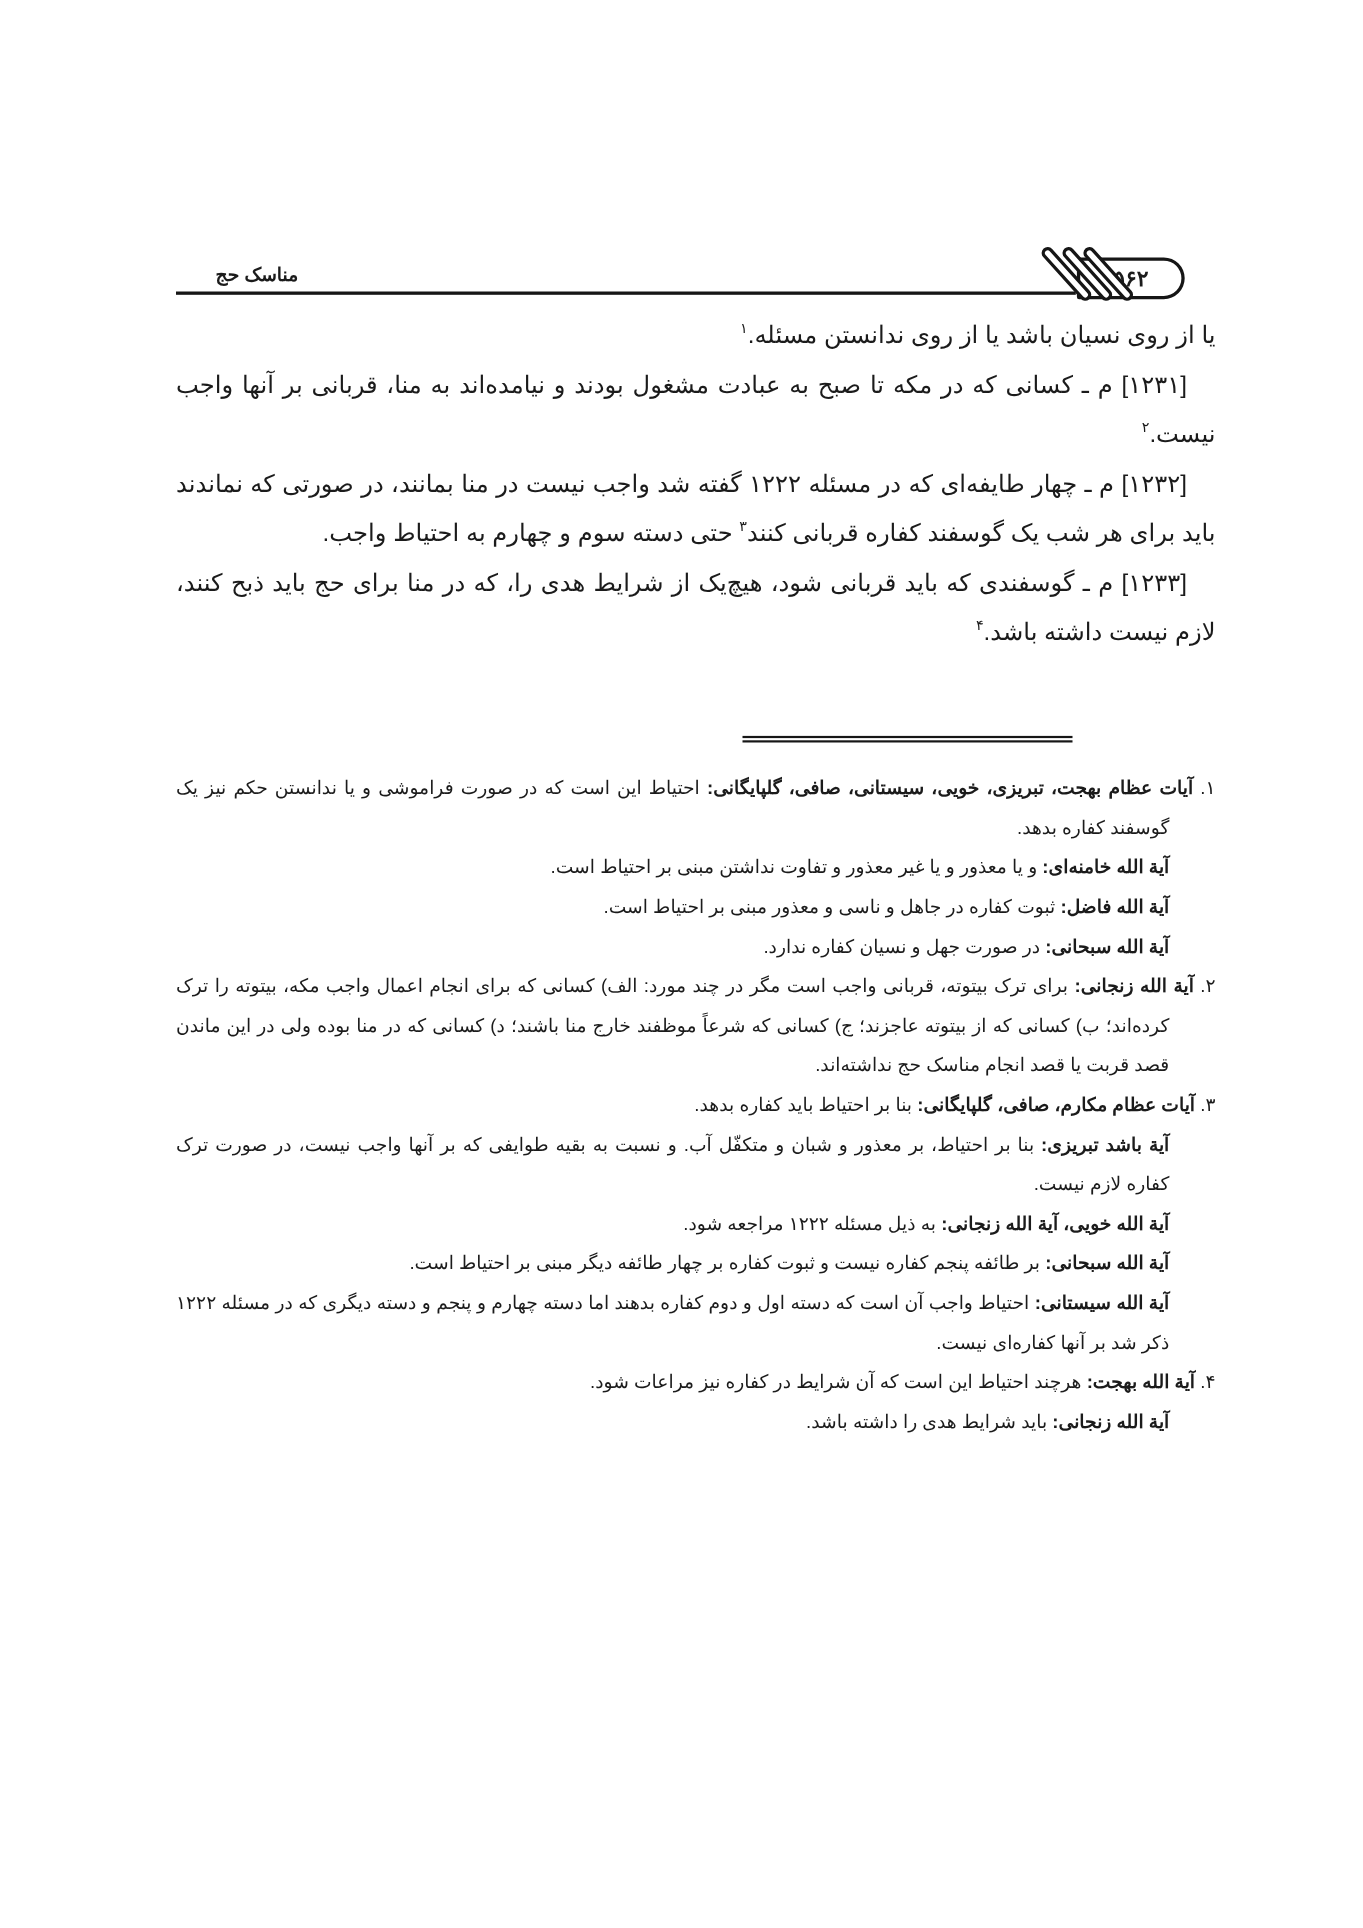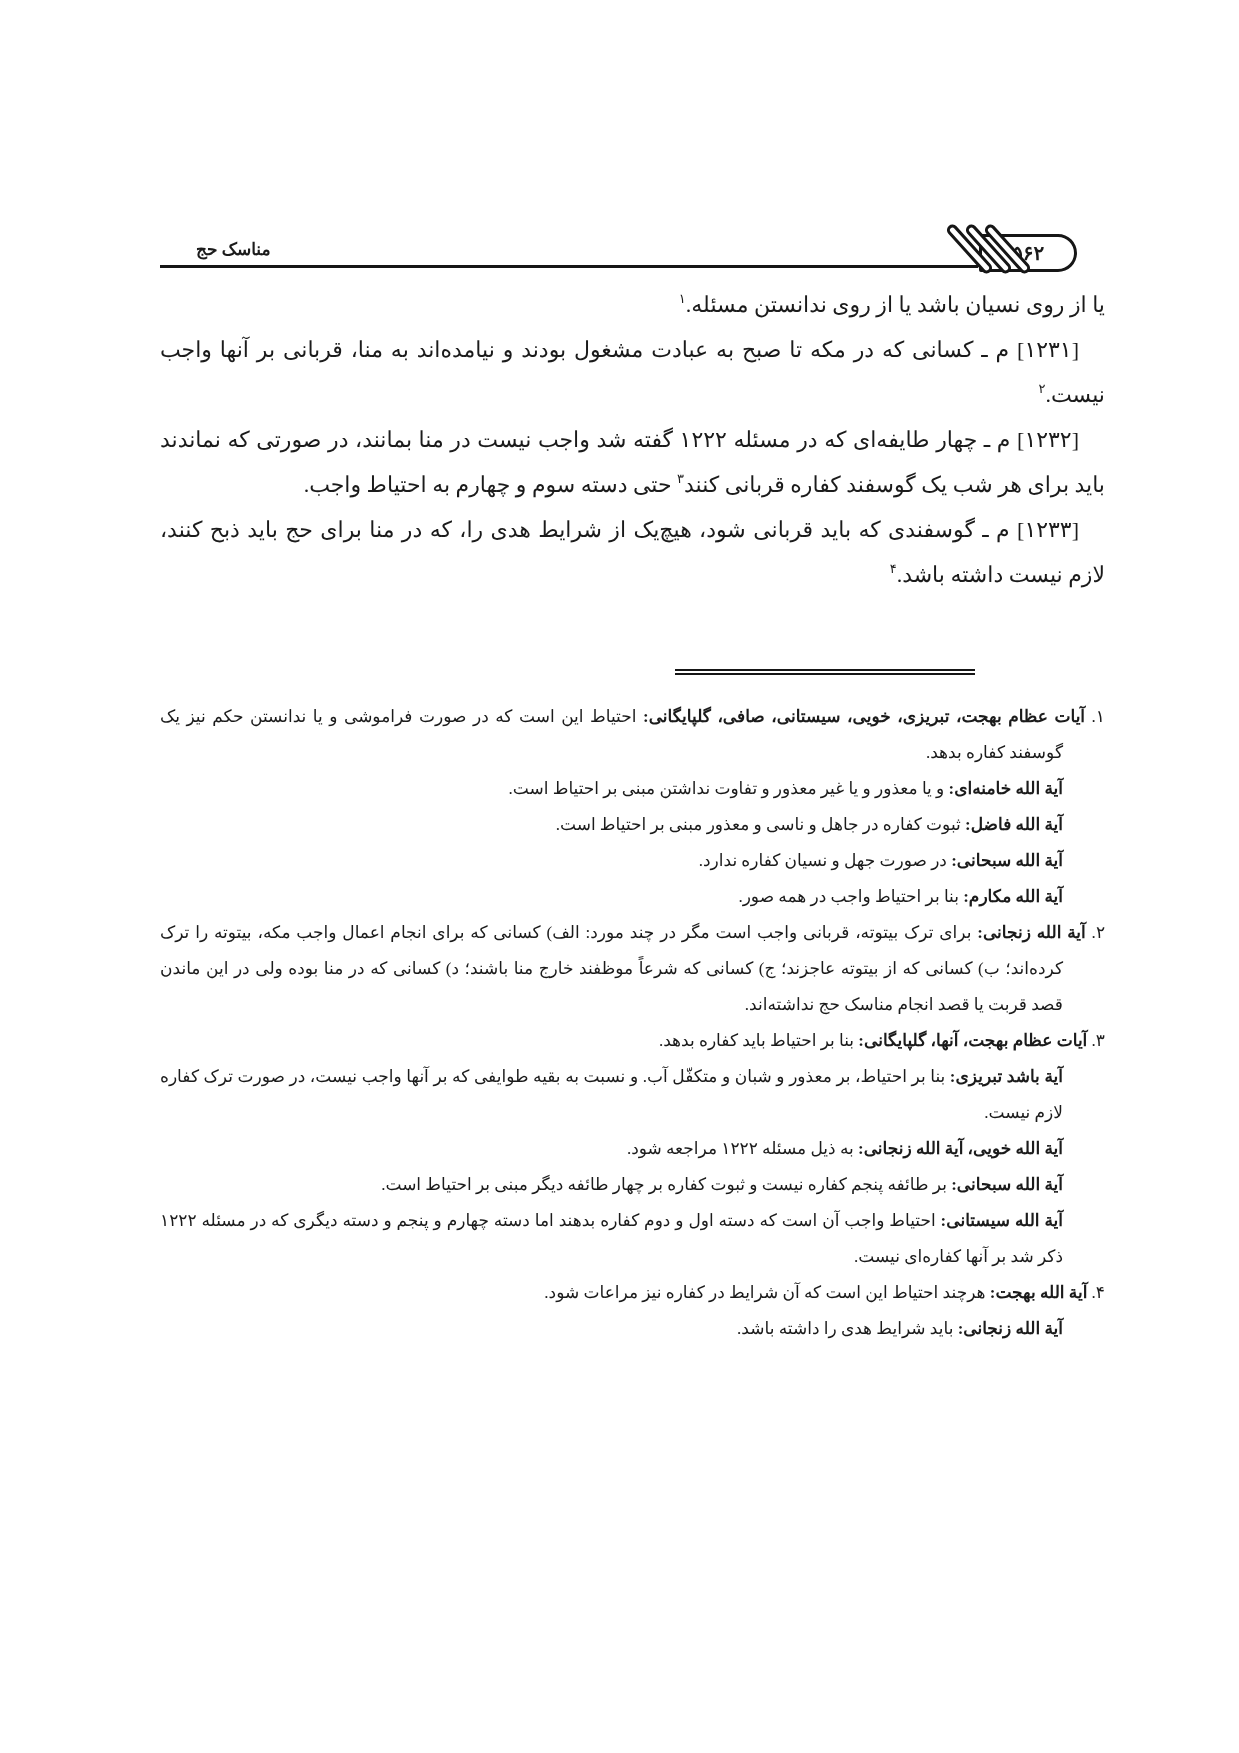--- a/index.html
+++ b/index.html
@@ -5,21 +5,21 @@
   * { margin: 0; padding: 0; box-sizing: border-box; }
   html, body { background: #e8e8e8; }
   .page {
     position: relative;
     width: 1239px;
     height: 1753px;
     margin: 0 auto;
     background: #ffffff;
     color: #1b1b1b;
     direction: rtl;
-    font-family: Liberation Serif, serif;
+    font-family: Liberation Sans, sans-serif;
     overflow: hidden;
   }
   .content {
     position: relative;
     margin-right: 134px;
     margin-left: 160px;
     padding-top: 226px;
   }
 
   
@@ -127,23 +127,22 @@
         <p class="body-para indented">[۱۲۳۳] م ـ گوسفندی که باید قربانی شود، هیچ‌یک از شرایط هدی را، که در منا برای حج باید ذبح کنند، لازم نیست داشته باشد.<sup class="fn-ref">۴</sup></p>
       </div>
 
     <div class="fn-separator"></div>
 
     <div class="footnotes">
         <p class="fn-entry fn-first"><span class="fn-num">۱. </span><b class="marja-name">آیات عظام بهجت، تبریزی، خویی، سیستانی، صافی، گلپایگانی:</b> احتیاط این است که در صورت فراموشی و یا ندانستن حکم نیز یک گوسفند کفاره بدهد.</p>
         <p class="fn-entry"><b class="marja-name">آیة الله خامنه‌ای:</b> و یا معذور و یا غیر معذور و تفاوت نداشتن مبنی بر احتیاط است.</p>
         <p class="fn-entry"><b class="marja-name">آیة الله فاضل:</b> ثبوت کفاره در جاهل و ناسی و معذور مبنی بر احتیاط است.</p>
         <p class="fn-entry"><b class="marja-name">آیة الله سبحانی:</b> در صورت جهل و نسیان کفاره ندارد.</p>
-        <p class="fn-entry"><b class="marja-name">آیة الله مکارم:</b> بنا بر احتیاط واجب در همه صور.</p>
         <p class="fn-entry fn-first"><span class="fn-num">۲. </span><b class="marja-name">آیة الله زنجانی:</b> برای ترک بیتوته، قربانی واجب است مگر در چند مورد: الف) کسانی که برای انجام اعمال واجب مکه، بیتوته را ترک کرده‌اند؛ ب) کسانی که از بیتوته عاجزند؛ ج) کسانی که شرعاً موظفند خارج منا باشند؛ د) کسانی که در منا بوده ولی در این ماندن قصد قربت یا قصد انجام مناسک حج نداشته‌اند.</p>
-        <p class="fn-entry fn-first"><span class="fn-num">۳. </span><b class="marja-name">آیات عظام بهجت، آنها، گلپایگانی:</b> بنا بر احتیاط باید کفاره بدهد.</p>
+        <p class="fn-entry fn-first"><span class="fn-num">۳. </span><b class="marja-name">آیات عظام مکارم، صافی، گلپایگانی:</b> بنا بر احتیاط باید کفاره بدهد.</p>
         <p class="fn-entry"><b class="marja-name">آیة باشد تبریزی:</b> بنا بر احتیاط، بر معذور و شبان و متکفّل آب. و نسبت به بقیه طوایفی که بر آنها واجب نیست، در صورت ترک کفاره لازم نیست.</p>
         <p class="fn-entry"><b class="marja-name">آیة الله خویی، آیة الله زنجانی:</b> به ذیل مسئله ۱۲۲۲ مراجعه شود.</p>
         <p class="fn-entry"><b class="marja-name">آیة الله سبحانی:</b> بر طائفه پنجم کفاره نیست و ثبوت کفاره بر چهار طائفه دیگر مبنی بر احتیاط است.</p>
         <p class="fn-entry"><b class="marja-name">آیة الله سیستانی:</b> احتیاط واجب آن است که دسته اول و دوم کفاره بدهند اما دسته چهارم و پنجم و دسته دیگری که در مسئله ۱۲۲۲ ذکر شد بر آنها کفاره‌ای نیست.</p>
         <p class="fn-entry fn-first"><span class="fn-num">۴. </span><b class="marja-name">آیة الله بهجت:</b> هرچند احتیاط این است که آن شرایط در کفاره نیز مراعات شود.</p>
         <p class="fn-entry"><b class="marja-name">آیة الله زنجانی:</b> باید شرایط هدی را داشته باشد.</p>
       </div>
 
   </div>
 </div>

